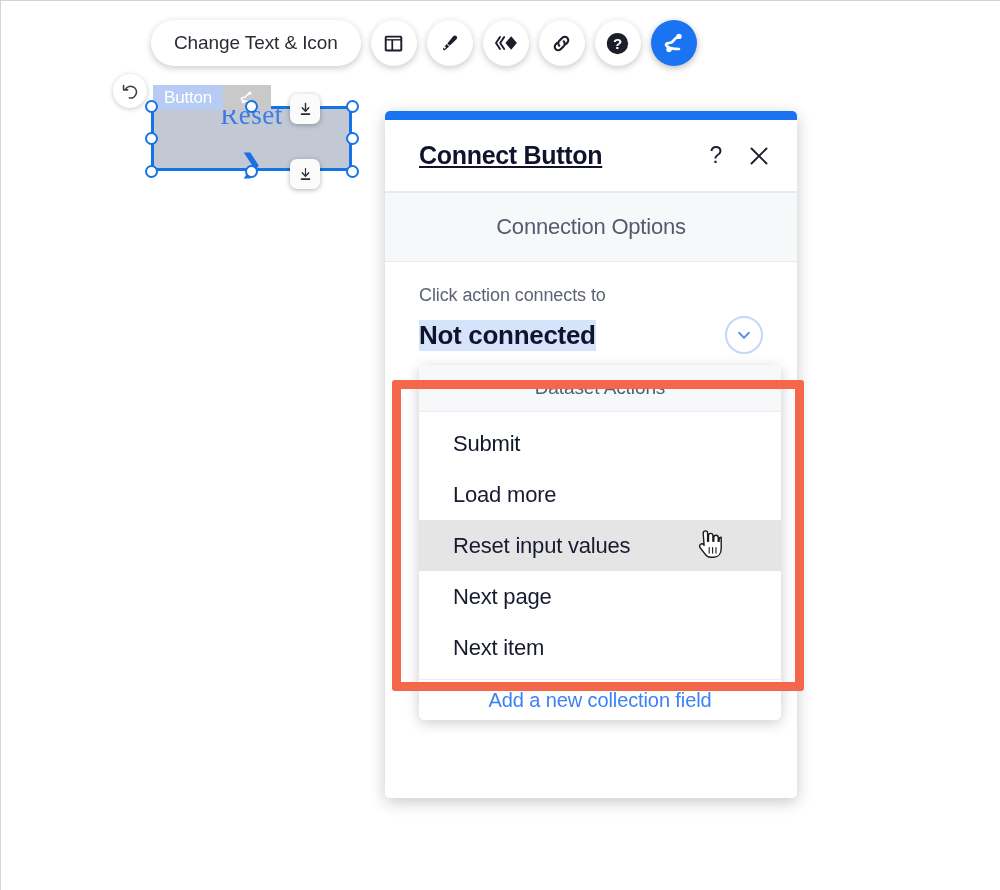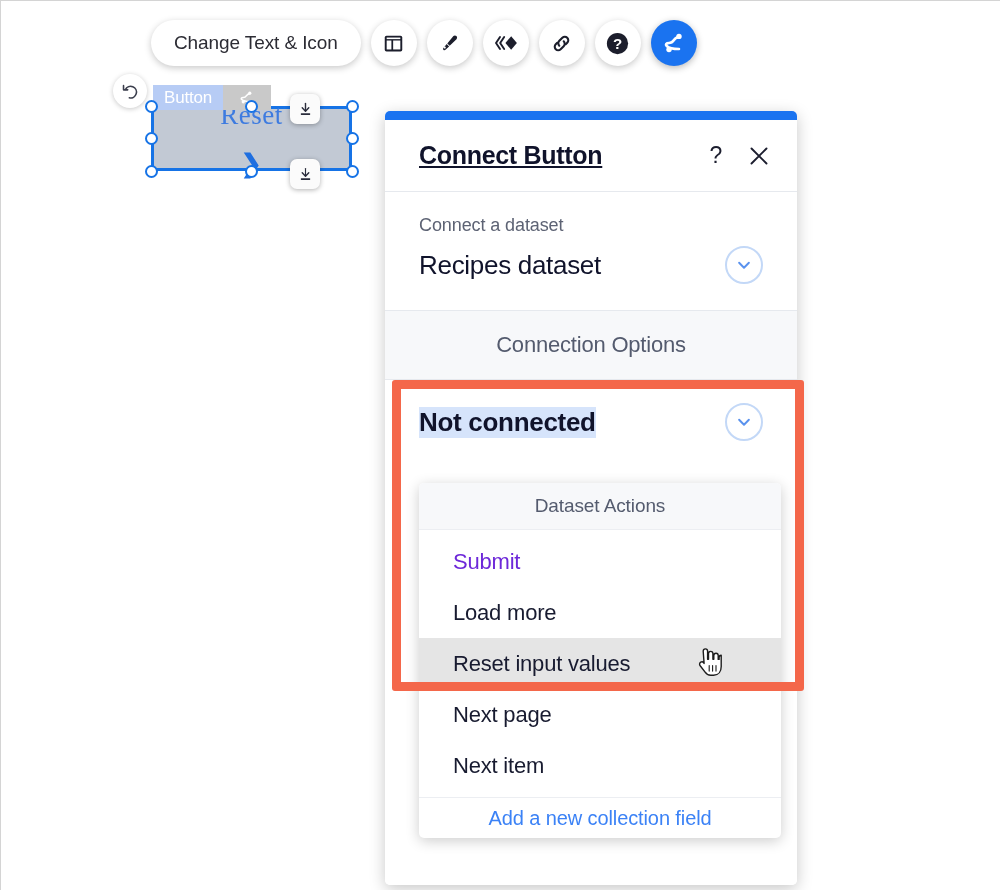--- a/index.html
+++ b/index.html
@@ -237,21 +237,21 @@
   .dd-item {
     height: 51px;
     display: flex;
     align-items: center;
     padding: 0 34px;
     font-size: 22px;
     color: #181b30;
     letter-spacing: -0.2px;
     position: relative;
   }
-  .dd-item.disabled { color: #6d28d9; }
+  .dd-item.disabled { color: #0f172a; }
   .dd-item.highlight { background: #e5e5e5; }
   .dd-footer {
     border-top: 1px solid #eceef2;
     height: 41px;
     display: flex;
     align-items: center;
     justify-content: center;
     font-size: 20px;
     color: #3b82f6;
     letter-spacing: -0.1px;
@@ -397,35 +397,25 @@
         <text x="11" y="20" font-size="23" fill="#1b1d2e" text-anchor="middle" font-family="Liberation Sans, sans-serif">?</text>
       </svg>
     </div>
     <div class="hdr-icon">
       <svg width="24" height="24" viewBox="0 0 24 24">
         <path d="M4.5 4.5l15 15M19.5 4.5l-15 15" stroke="#1b1d2e" stroke-width="1.9" stroke-linecap="round"></path>
       </svg>
     </div>
   </div>
 
-  <div class="section">
-    <div class="section-label">Connect a dataset</div>
-    <div class="section-value-row">
-      <div class="section-value">Recipes dataset</div>
-      <div class="circle-chevron">
-        <svg width="18" height="18" viewBox="0 0 24 24">
-          <path d="M5.5 9l6.5 6.6L18.5 9" stroke="#5a92ee" stroke-width="2.6" fill="none" stroke-linecap="round" stroke-linejoin="round"></path>
-        </svg>
-      </div>
-    </div>
-  </div>
 
   <div class="subheader">Connection Options</div>
 
   <div class="section" style="padding-bottom:34px;">
+    <div class="section-label">Click action connects to</div>
     <div class="section-value-row">
       <div class="section-value selected">Not connected</div>
       <div class="circle-chevron">
         <svg width="18" height="18" viewBox="0 0 24 24">
           <path d="M5.5 9l6.5 6.6L18.5 9" stroke="#5a92ee" stroke-width="2.6" fill="none" stroke-linecap="round" stroke-linejoin="round"></path>
         </svg>
       </div>
     </div>
 
     <div class="dropdown">

